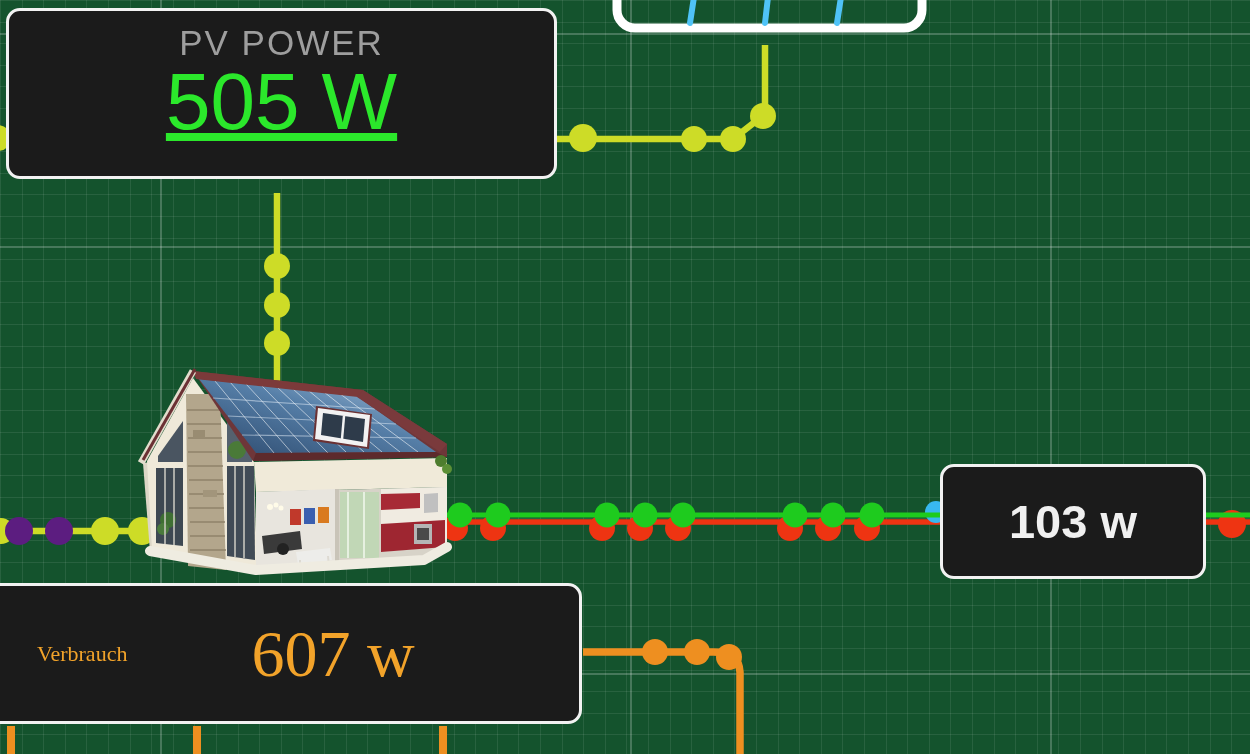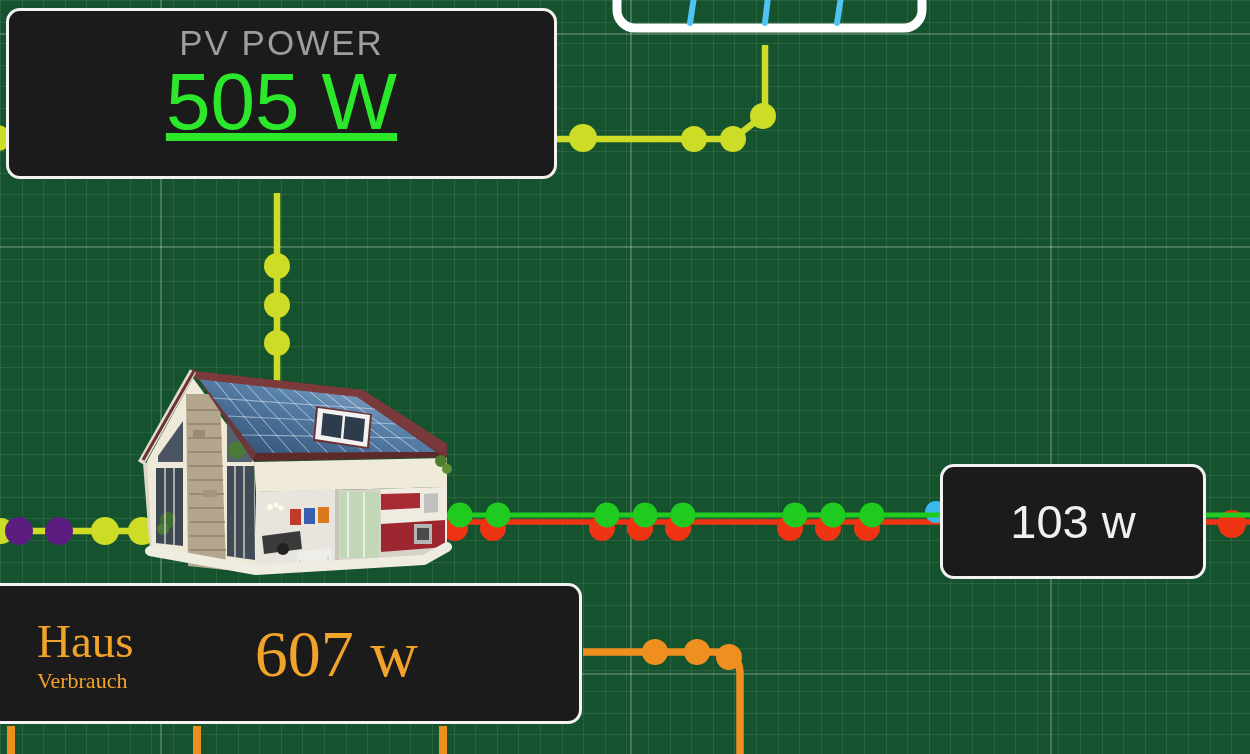--- a/index.html
+++ b/index.html
@@ -12,21 +12,21 @@
   .gmaj-v{position:absolute;top:0;bottom:0;width:2px;background:rgba(255,255,255,0.22);}
   .gmaj-h{position:absolute;left:0;right:0;height:2px;background:rgba(255,255,255,0.22);}
   svg.flows{position:absolute;left:0;top:0;}
   .panel{position:absolute;background:var(--panel-bg);border:3px solid var(--panel-border);
     border-radius:14px;box-sizing:border-box;}
   .pv-card{left:6px;top:8px;width:551px;height:171px;display:flex;flex-direction:column;
     align-items:center;justify-content:flex-start;padding-top:14px;}
   .pv-title{font-size:35px;color:var(--title-gray);letter-spacing:2px;line-height:1.0;}
   .pv-value{font-size:80px;color:var(--pv-value);line-height:1.05;text-decoration:underline;}
   .meter-card{left:940px;top:464px;width:266px;height:115px;display:flex;align-items:center;justify-content:center;}
-  .meter-value{font-size:47px;color:var(--label-white);}
+  .meter-value{font-size:47px;color:var(--label-white);font-weight:bold;}
   .haus-card{left:-16px;top:583px;width:598px;height:141px;display:flex;align-items:center;
     font-family:"Liberation Serif", serif;color:var(--haus-orange);}
   .haus-left{display:flex;flex-direction:column;padding-left:50px;padding-top:2px;}
   .haus-title{font-size:47px;line-height:1.15;}
   .haus-sub{font-size:22px;line-height:1.2;}
   .haus-value{flex:1;text-align:center;font-size:66px;padding-right:40px;}
   
   .lime-l{stroke:var(--lime);fill:none;}
   .lime-d{fill:var(--lime);}
   .purple-d{fill:var(--purple);}
@@ -233,18 +233,17 @@
     <div class="pv-title">PV POWER</div>
     <div class="pv-value">505 W</div>
   </div>
 
   <div class="panel meter-card">
     <span class="meter-value">103 w</span>
   </div>
 
   <div class="panel haus-card">
     <div class="haus-left">
-      <span class="haus-title">Haus</span>
       <span class="haus-sub">Verbrauch</span>
     </div>
     <div class="haus-value">607 w</div>
   </div>
 </div>
 
 </body></html>

